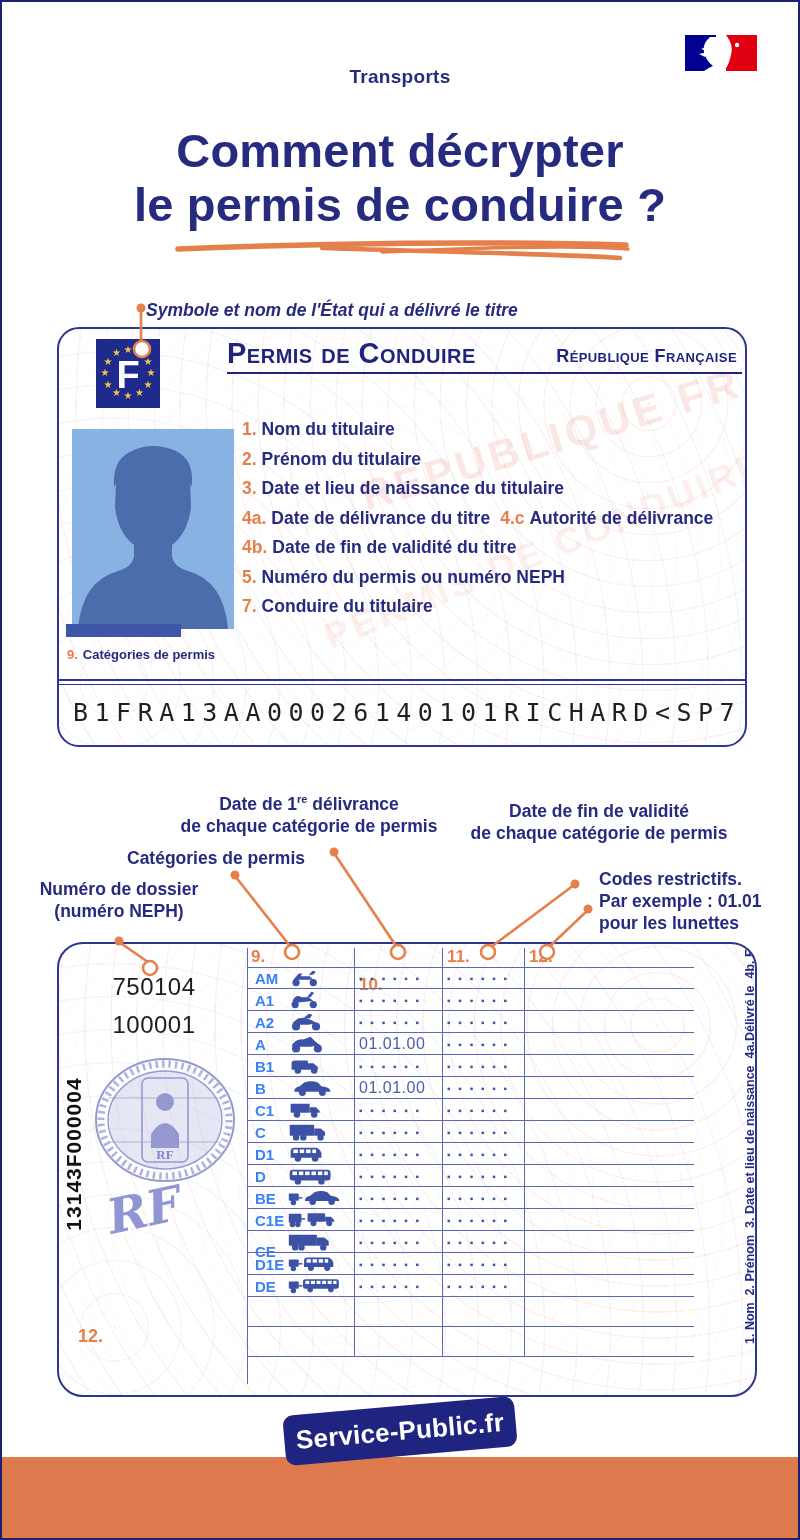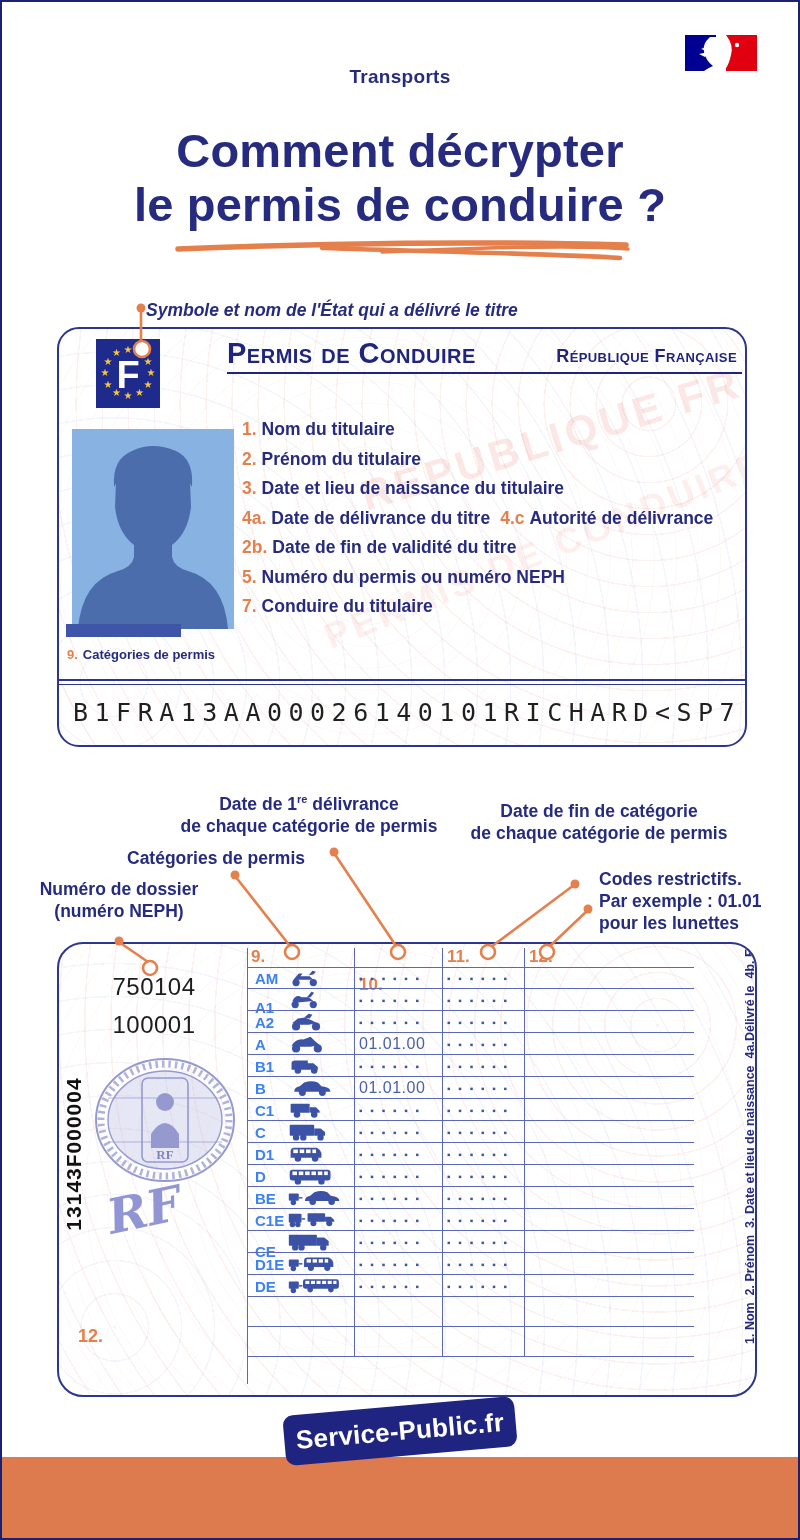--- a/index.html
+++ b/index.html
@@ -126,38 +126,38 @@
       <path d="M44 52 Q48 24 81 22 Q114 24 118 52 L119 78 Q116 104 100 116 L100 128 Q102 138 116 142 Q152 152 156 200 L6 200 Q10 152 46 142 Q60 138 62 128 L62 116 Q46 104 43 78 Z" fill="#4c6dab"></path>
       <path d="M42 58 Q40 30 60 22 Q80 12 104 22 Q122 30 120 58 L112 44 Q96 36 81 38 Q62 36 50 44 Z" fill="#4c6dab"></path>
     </svg>
     <div class="abs sigbar"></div>
 
     <div class="abs fields">
         <div class="field-line"><span class="fnum">1.</span><span class="flabel">Nom du titulaire</span></div>
         <div class="field-line"><span class="fnum">2.</span><span class="flabel">Prénom du titulaire</span></div>
         <div class="field-line"><span class="fnum">3.</span><span class="flabel">Date et lieu de naissance du titulaire</span></div>
         <div class="field-line"><span class="fnum">4a.</span><span class="flabel">Date de délivrance du titre</span><span class="fnum second">4.c</span><span class="flabel">Autorité de délivrance</span></div>
-        <div class="field-line"><span class="fnum">2b.</span><span class="flabel">Date de fin de validité du titre</span></div>
+        <div class="field-line"><span class="fnum">4b.</span><span class="flabel">Date de fin de validité du titre</span></div>
         <div class="field-line"><span class="fnum">5.</span><span class="flabel">Numéro du permis ou numéro NEPH</span></div>
         <div class="field-line"><span class="fnum">7.</span><span class="flabel">Conduire du titulaire</span></div>
       </div>
 
     <div class="abs cat9">
       <span class="fnum">9.</span><span class="flabel">Catégories de permis</span>
     </div>
     <div class="abs dsep"></div>
     <div class="abs mrz">B1FRA13AA00026140101RICHARD&lt;SP7</div>
   </div>
 
   <div class="abs lbl cc" style="left:157px;top:786px;width:300px;">
     <div><span>Date de 1</span><sup style="font-size:11px;">re</sup><span> délivrance</span></div>
     <div>de chaque catégorie de permis</div>
   </div>
   <div class="abs lbl cc" style="left:447px;top:798px;width:300px;">
-    <div>Date de fin de catégorie</div>
+    <div>Date de fin de validité</div>
     <div>de chaque catégorie de permis</div>
   </div>
   <div class="abs lbl" style="left:125px;top:845px;">Catégories de permis</div>
   <div class="abs lbl cc" style="left:27px;top:876px;width:180px;">
     <div>Numéro de dossier</div>
     <div>(numéro NEPH)</div>
   </div>
   <div class="abs lbl" style="left:597px;top:866px;width:170px;">
     <div>Codes restrictifs.</div>
     <div>Par exemple : 01.01</div>
@@ -207,21 +207,21 @@
               <circle cx="29" cy="16" r="4"></circle>
               <path d="M7 13 L13 6 L17 6 L15 9 L25 9 L29 13 Z"></path>
               <path d="M24 8 L28 3 L32 4 L29 7 Z"></path>
             </svg>
           </span>
           <span class="abs dashes" style="left: 112px; top: 6px; width: 80px;">▪ ▪ ▪ ▪ ▪ ▪</span>
           <span class="abs dashes" style="left: 200px; top: 6px; width: 74px;">▪ ▪ ▪ ▪ ▪ ▪</span>
           <div class="abs" style="left: 0px; top: 21px; width: 447px; height: 0px; border-top: 1.5px solid rgb(90, 104, 181);"></div>
         </div>
         <div class="abs" style="left: 188px; top: 45px; width: 447px; height: 22px;">
-          <span class="abs rowcode" style="left: 8px; top: 10px;">A1</span>
+          <span class="abs rowcode" style="left: 8px; top: 3px;">A1</span>
           <span class="abs rowicon" style="left: 40px; top: 1px;">
             <svg width="58" height="20" viewBox="0 0 64 22" fill="#3c52a6">
               <circle cx="9" cy="16" r="4"></circle>
               <circle cx="29" cy="16" r="4"></circle>
               <path d="M6 12 Q10 4 16 8 L24 8 L29 12 L9 14 Z"></path>
               <path d="M22 8 L27 2 L30 3 L26 8 Z"></path>
             </svg>
           </span>
           <span class="abs dashes" style="left: 112px; top: 6px; width: 80px;">▪ ▪ ▪ ▪ ▪ ▪</span>
           <span class="abs dashes" style="left: 200px; top: 6px; width: 74px;">▪ ▪ ▪ ▪ ▪ ▪</span>

